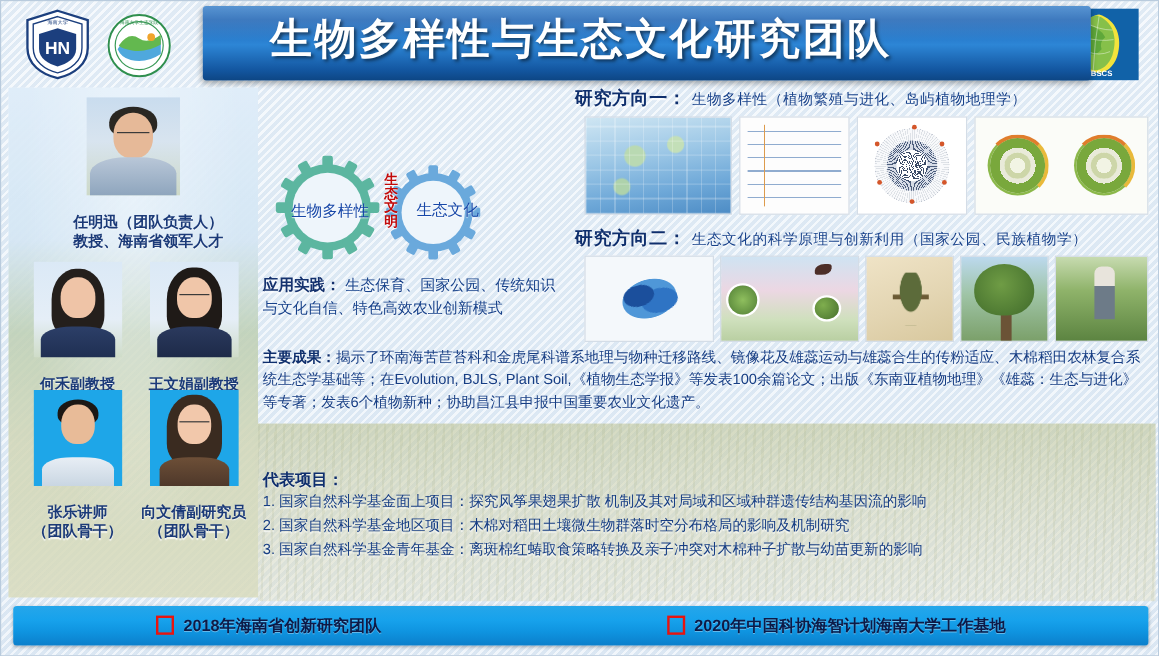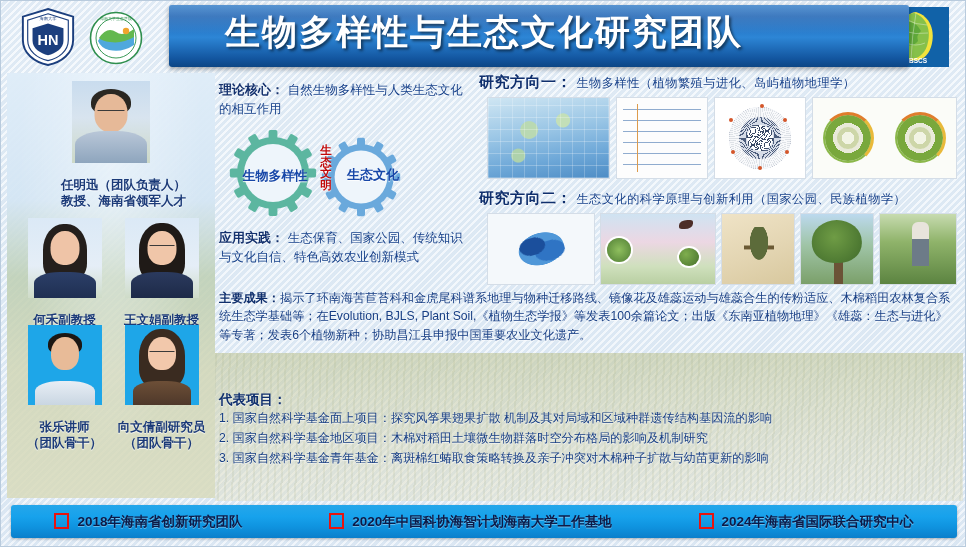--- a/index.html
+++ b/index.html
@@ -87,21 +87,21 @@
   
   #core-block{position:absolute;left:218px;top:80px;width:250px;}
   .lead{font-size:13px;color:#15326e;font-weight:bold;}
   .lead .body{font-weight:normal;font-size:12.5px;color:#17418a;}
   .ctext{line-height:1.45;text-shadow:0 1px 1px rgba(255,255,255,.8);}
 
   
   #gears{position:absolute;left:228px;top:128px;width:225px;height:90px;}
   .gear-label{
     position:absolute;left:0;width:100%;text-align:center;
-    font-size:13px;font-weight:bold;color:#1747a8;
+    font-size:13px;font-weight:normal;color:#1747a8;
     text-shadow:0 1px 1px rgba(255,255,255,.9);
   }
   #gear-left{left:2px;top:2px;width:88px;height:88px;}
   #gear-right{left:104px;top:6px;width:80px;height:80px;}
   #gear-mid-label{
     position:absolute;left:86px;top:16px;width:22px;
     font-size:11.5px;font-weight:bold;color:#c20a0a;line-height:1.0;
     text-align:center;letter-spacing:0;
     text-shadow:0 1px 1px rgba(255,255,255,.9);
     z-index:5;
@@ -367,26 +367,20 @@
           <div class="body" style="width:58px;height:24px;background:linear-gradient(180deg,#6d4f37,#4e382a)"></div>
         </div>
       </div>
       <div class="mname">
         <span>向文倩副研究员</span>
         <span class="sub">（团队骨干）</span>
       </div>
     </div>
   </div>
 
-  <div id="core-block">
-    <div class="lead ctext">
-      <span>理论核心：</span>
-      <span class="body">自然生物多样性与人类生态文化的相互作用</span>
-    </div>
-  </div>
 
   <div id="gears">
     <svg id="gear-left" viewBox="0 0 100 100">
       <g fill="#5cb6a0">
         <circle cx="50" cy="50" r="41"></circle>
         <g>
           <rect x="45" y="1" width="10" height="14" rx="2"></rect>
           <rect x="45" y="85" width="10" height="14" rx="2"></rect>
           <rect x="1" y="45" width="14" height="10" rx="2"></rect>
           <rect x="85" y="45" width="14" height="10" rx="2"></rect>
@@ -504,19 +498,15 @@
 
   <div id="footer">
     <div class="foot-item">
       <span class="foot-box"></span>
       <span class="foot-label">2018年海南省创新研究团队</span>
     </div>
     <div class="foot-item">
       <span class="foot-box"></span>
       <span class="foot-label">2020年中国科协海智计划海南大学工作基地</span>
     </div>
-    <div class="foot-item">
-      <span class="foot-box"></span>
-      <span class="foot-label">2024年海南省国际联合研究中心</span>
-    </div>
   </div>
 
 </div>
 
 </body></html>

